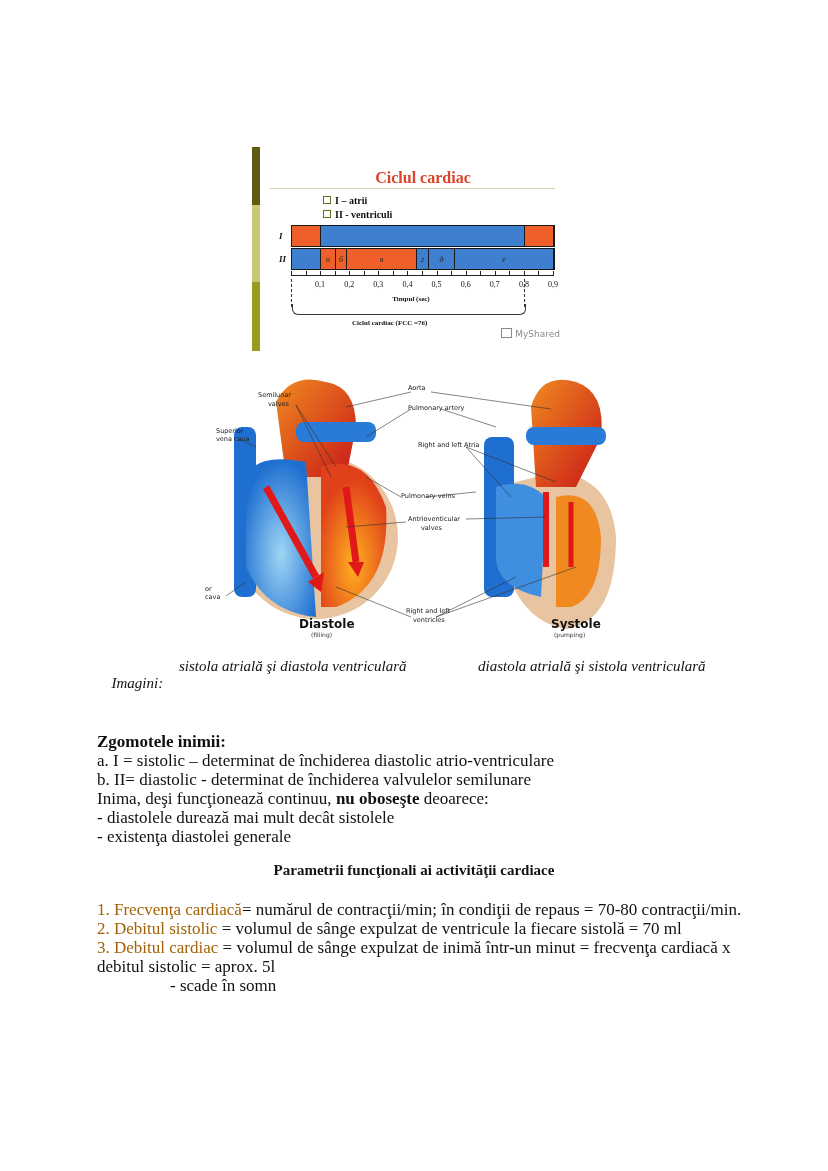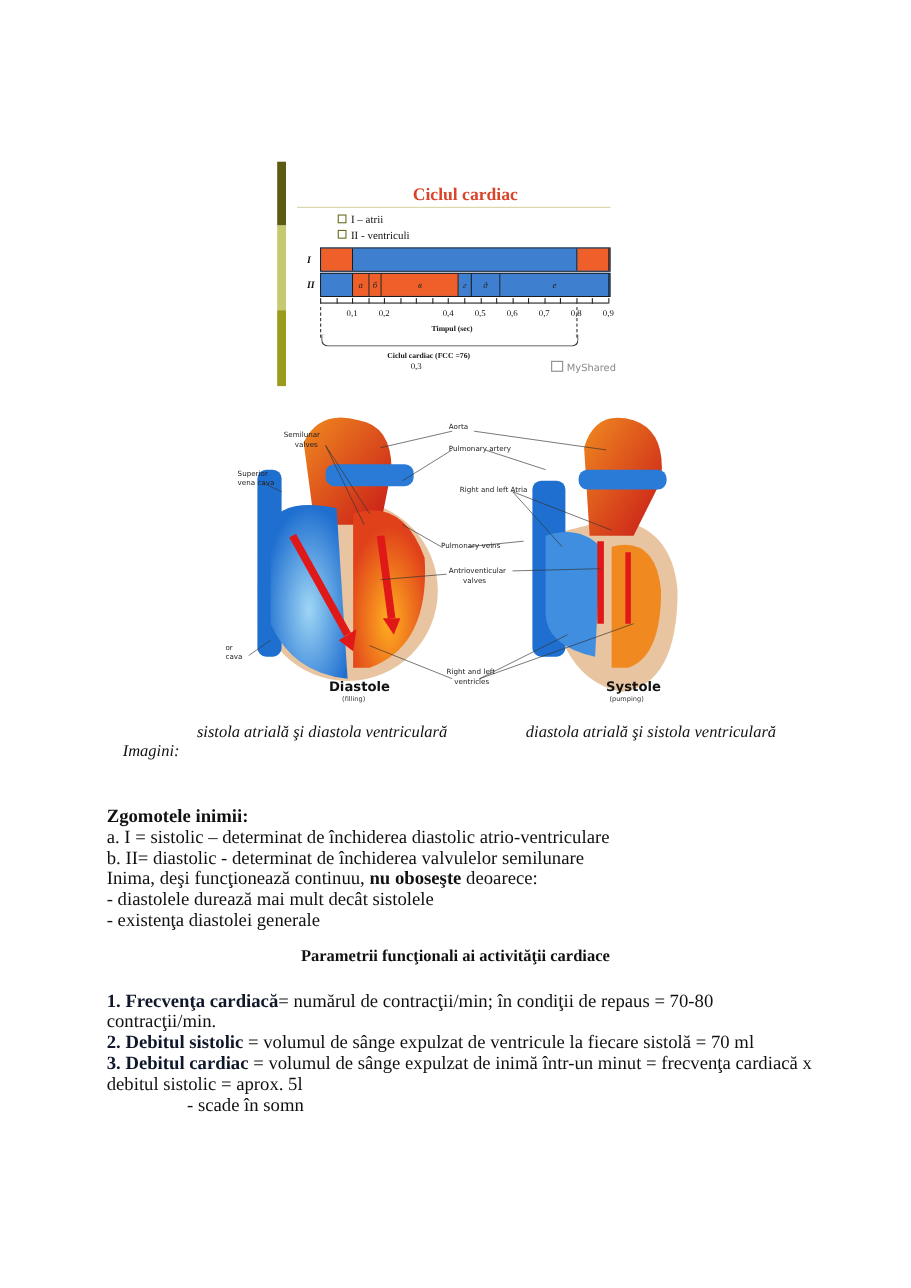--- a/index.html
+++ b/index.html
@@ -8,21 +8,21 @@
 
   
   .fig1 { position: absolute; left: 252px; top: 147px; width: 318px; height: 204px; background: #fff; }
   .fig1 .bar-side { position: absolute; left: 0; top: 0; width: 8px; height: 204px; }
   .fig1 .bar-side .s1 { height: 58px; background: #5d5a12; }
   .fig1 .bar-side .s2 { height: 77px; background: #c6c970; }
   .fig1 .bar-side .s3 { height: 69px; background: #9a9a1c; }
   .fig1 .title { position: absolute; left: 0; width: 318px; top: 22px; text-align: center;
                  font-family: "Liberation Serif", serif; font-weight: bold; font-size: 16px; color: #d9442a; padding-left: 12px; }
   .fig1 .rule { position: absolute; left: 18px; top: 41px; width: 285px; height: 1px; background: #d8d4a8; }
-  .fig1 .legend { position: absolute; left: 16px; font-size: 10px; font-weight: normal; font-family: "Liberation Serif", serif; padding-left: 39px; }
+  .fig1 .legend { position: absolute; left: 32px; font-size: 10px; font-weight: bold; font-family: "Liberation Serif", serif; padding-left: 39px; }
   .fig1 .legend .box { display: inline-block; width: 6px; height: 6px; border: 1px solid #6b6b1e; margin-right: 4px; vertical-align: 0px; }
   .fig1 .legend.l1 { top: 48px; }
   .fig1 .legend.l2 { top: 62px; }
 
   .rowlabel { position: absolute; left: 27px; font-size: 9px; font-style: italic; font-weight: bold; }
   .track { position: absolute; left: 39px; width: 262px; height: 20px; border: 1px solid #1a1a1a; background: #3f7fd0; }
   .track .seg { position: absolute; top: 0; height: 20px; box-sizing: border-box; border-right: 1px solid #1a1a1a;
                 font-size: 8px; font-style: italic; display: flex; align-items: center; justify-content: center; color: #222; }
   .seg.orange { background: #ef5f2a; }
   .seg.blue { background: #3f7fd0; }
@@ -46,21 +46,21 @@
   
   .caption { position: absolute; top: 658px; left: 104px; font-style: italic; font-size: 15px; white-space: pre; }
   .caption .c2 { position: absolute; left: 75px; top: 0; }
   .caption .c3 { position: absolute; left: 374px; top: 0; }
 
   .body { position: absolute; left: 97px; font-size: 17px; line-height: 19px; }
   .sec1 { top: 732px; }
   .sec1 .h { font-weight: bold; }
   .param-title { position: absolute; top: 862px; left: 0; width: 828px; text-align: center; font-weight: bold; font-size: 15px; }
   .sec2 { top: 900px; width: 650px; }
-  .red { color: #0f172a; font-weight: bold; }
+  .red { color: #a16207; }
   .indent { padding-left: 73px; }
   p { margin: 0; }
 </style>
 </head>
 <body>
 
 <div class="fig1">
   <div class="bar-side">
     <div class="s1"></div>
       <div class="s2"></div>
@@ -104,21 +104,21 @@
       <div class="tick" style="left: 199.111px;"></div>
       <div class="tick" style="left: 213.667px;"></div>
       <div class="tick" style="left: 228.222px;"></div>
       <div class="tick" style="left: 242.778px;"></div>
       <div class="tick" style="left: 257.333px;"></div>
       <div class="tick" style="left: 271.889px;"></div>
       <div class="tick" style="left: 286.444px;"></div>
       <div class="tick" style="left: 301px;"></div>
       <div class="ticklabel" style="left: 68.1111px;">0,1</div>
       <div class="ticklabel" style="left: 97.2222px;">0,2</div>
-      <div class="ticklabel" style="left: 126.333px; margin-top: 48px;">0,3</div>
+      <div class="ticklabel" style="left: 126.333px;">0,3</div>
       <div class="ticklabel" style="left: 155.444px;">0,4</div>
       <div class="ticklabel" style="left: 184.556px;">0,5</div>
       <div class="ticklabel" style="left: 213.667px;">0,6</div>
       <div class="ticklabel" style="left: 242.778px;">0,7</div>
       <div class="ticklabel" style="left: 271.889px;">0,8</div>
       <div class="ticklabel" style="left: 301px;">0,9</div>
     </div>
   <div class="xlabel">Timpul (sec)</div>
   <div class="dash" style="left:39px"></div>
   <div class="dash" style="left:272px"></div>

